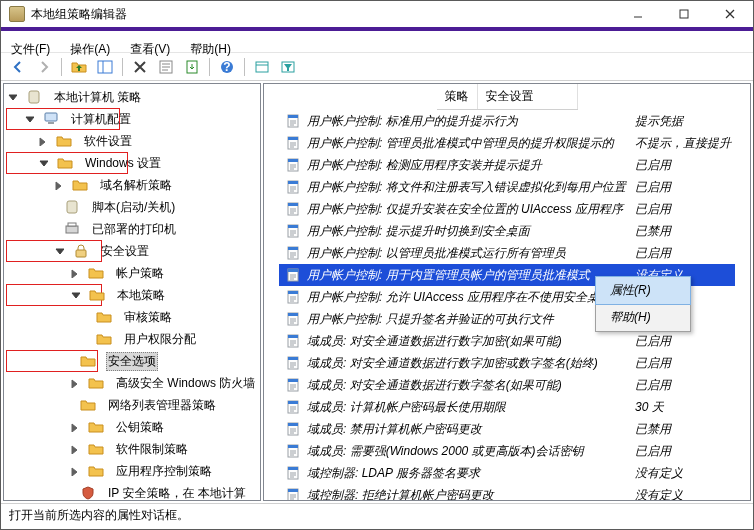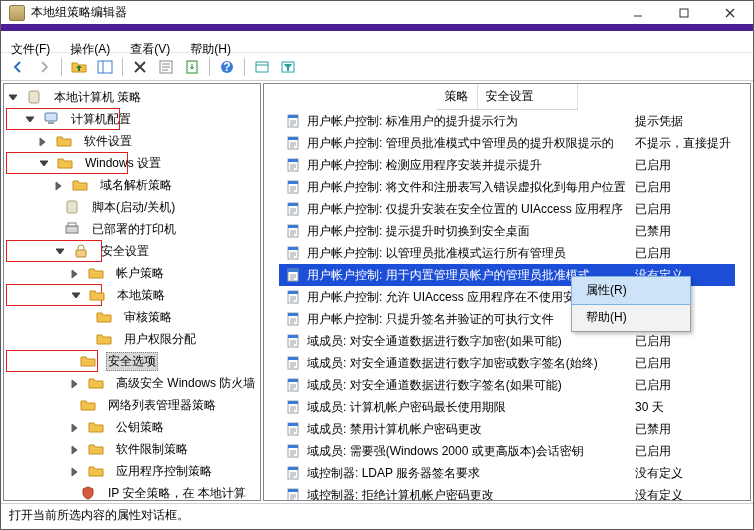--- a/index.html
+++ b/index.html
@@ -1,18 +1,18 @@
 <!DOCTYPE html>
 <html><head>
 <meta charset="utf-8">
 <style>
   * { margin:0; padding:0; box-sizing:border-box; font-family:"Microsoft YaHei","Segoe UI",sans-serif; font-size:12px; }
   body { background:#fff; width:754px; height:530px; border:1px solid #5a5a5a; display:flex; flex-direction:column; overflow:hidden;}
   
-  .titlebar{height:30px;display:flex;align-items:center;padding:0 0 0 8px;border-bottom:7px solid #4c1d95;}
+  .titlebar{height:30px;display:flex;align-items:center;padding:0 0 0 8px;border-bottom:4px solid #4c1d95;}
   .titlebar .appicon{width:16px;height:16px;background:linear-gradient(#d7c48a,#b89b5a);border:1px solid #8a7a45;border-radius:2px;margin-right:6px;}
   .titlebar .title{flex:1;}
   .winbtns{display:flex;height:100%;}
   .winbtn{width:46px;display:flex;align-items:center;justify-content:center;}
   .winbtn svg{width:10px;height:10px;stroke:#333;stroke-width:1;fill:none;}
   .winbtn.close svg{stroke-width:1.2;}
   
   .menubar{height:22px;display:flex;align-items:center;padding:0 6px;gap:12px;border-bottom:1px solid #e5e5e5;}
   .menuitem{padding:2px 4px;margin-top:15px;}
   
@@ -22,27 +22,27 @@
   .tsep{width:1px;height:18px;background:#c0c0c0;margin:0 2px;}
   
   .panes{flex:1;display:flex;min-height:0;}
   .tree{width:258px;border:1px solid #828790;margin:2px 1px 2px 2px;padding:2px 0;overflow:auto;}
   .list{flex:1;border:1px solid #828790;margin:2px 2px 2px 1px;display:flex;flex-direction:column;min-width:0;align-items:center;}
   .listhdr{display:flex;border-bottom:1px solid #d0d0d0;background:#fff;}
   .colh{padding:4px 8px;border-right:1px solid #e0e0e0;text-align:left;}
   .col-p{flex:1;min-width:0;}
   .col-s{width:100px;flex:none;}
   .rows{flex:1;overflow:auto;position:relative;}
-  .row{display:flex;align-items:center;height:22px;padding-left:6px;}
+  .row{display:flex;align-items:center;height:22px;padding-left:6px;font-style:italic;}
   .row.sel{background:#1d4ed8;color:#fff;}
   .row .ricon{width:16px;height:16px;margin-right:6px;flex:none;}
   .row .rtext{flex:1;white-space:nowrap;overflow:hidden;text-overflow:clip;}
   .row .rval{width:100px;flex:none;white-space:nowrap;overflow:hidden;}
   
-  .ctxmenu{position:absolute;top:10px;right:40px;width:120px;background:#f2f2f2;border:1px solid #a0a0a0;box-shadow:2px 2px 4px rgba(0,0,0,.25);}
+  .ctxmenu{position:absolute;top:10px;right:40px;width:96px;background:#f2f2f2;border:1px solid #a0a0a0;box-shadow:2px 2px 4px rgba(0,0,0,.25);font-style:italic;}
   .ctxitem{padding:5px 14px;}
   .ctxitem.hl{background:#cde3f8;border:1px solid #7fb1e3;margin:-1px;}
   
   .tnode{display:flex;align-items:center;height:22px;white-space:nowrap;gap:6px;}
   .twist{width:12px;height:12px;margin-right:2px;flex:none;display:inline-flex;align-items:center;justify-content:center;}
   .twist svg{width:9px;height:9px;stroke:#606060;fill:#606060;}
   .ticon{width:16px;height:16px;margin-right:4px;flex:none;}
   .tlabel{padding:1px 2px;}
   .hl-red{border:1px solid #e02020;}
   .tnode.sel .tlabel{background:#d8d8d8;border:1px dotted #808080;padding:0 1px;}

